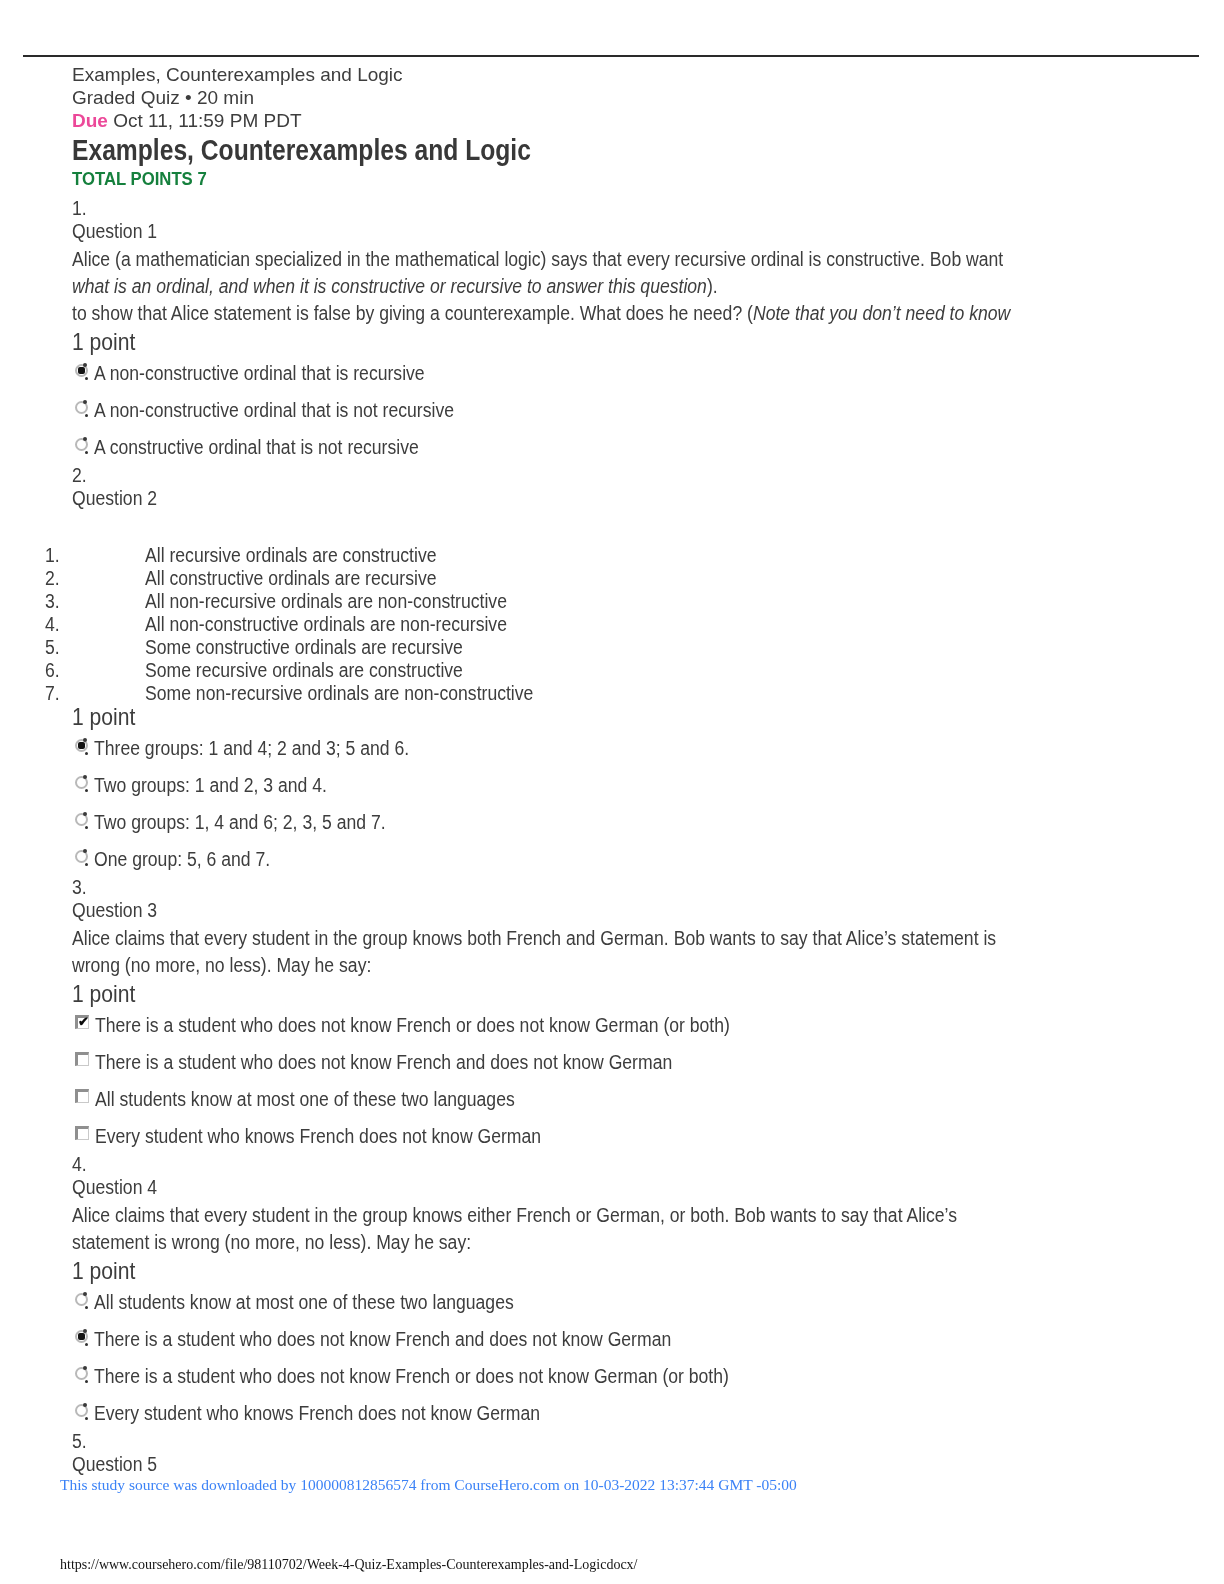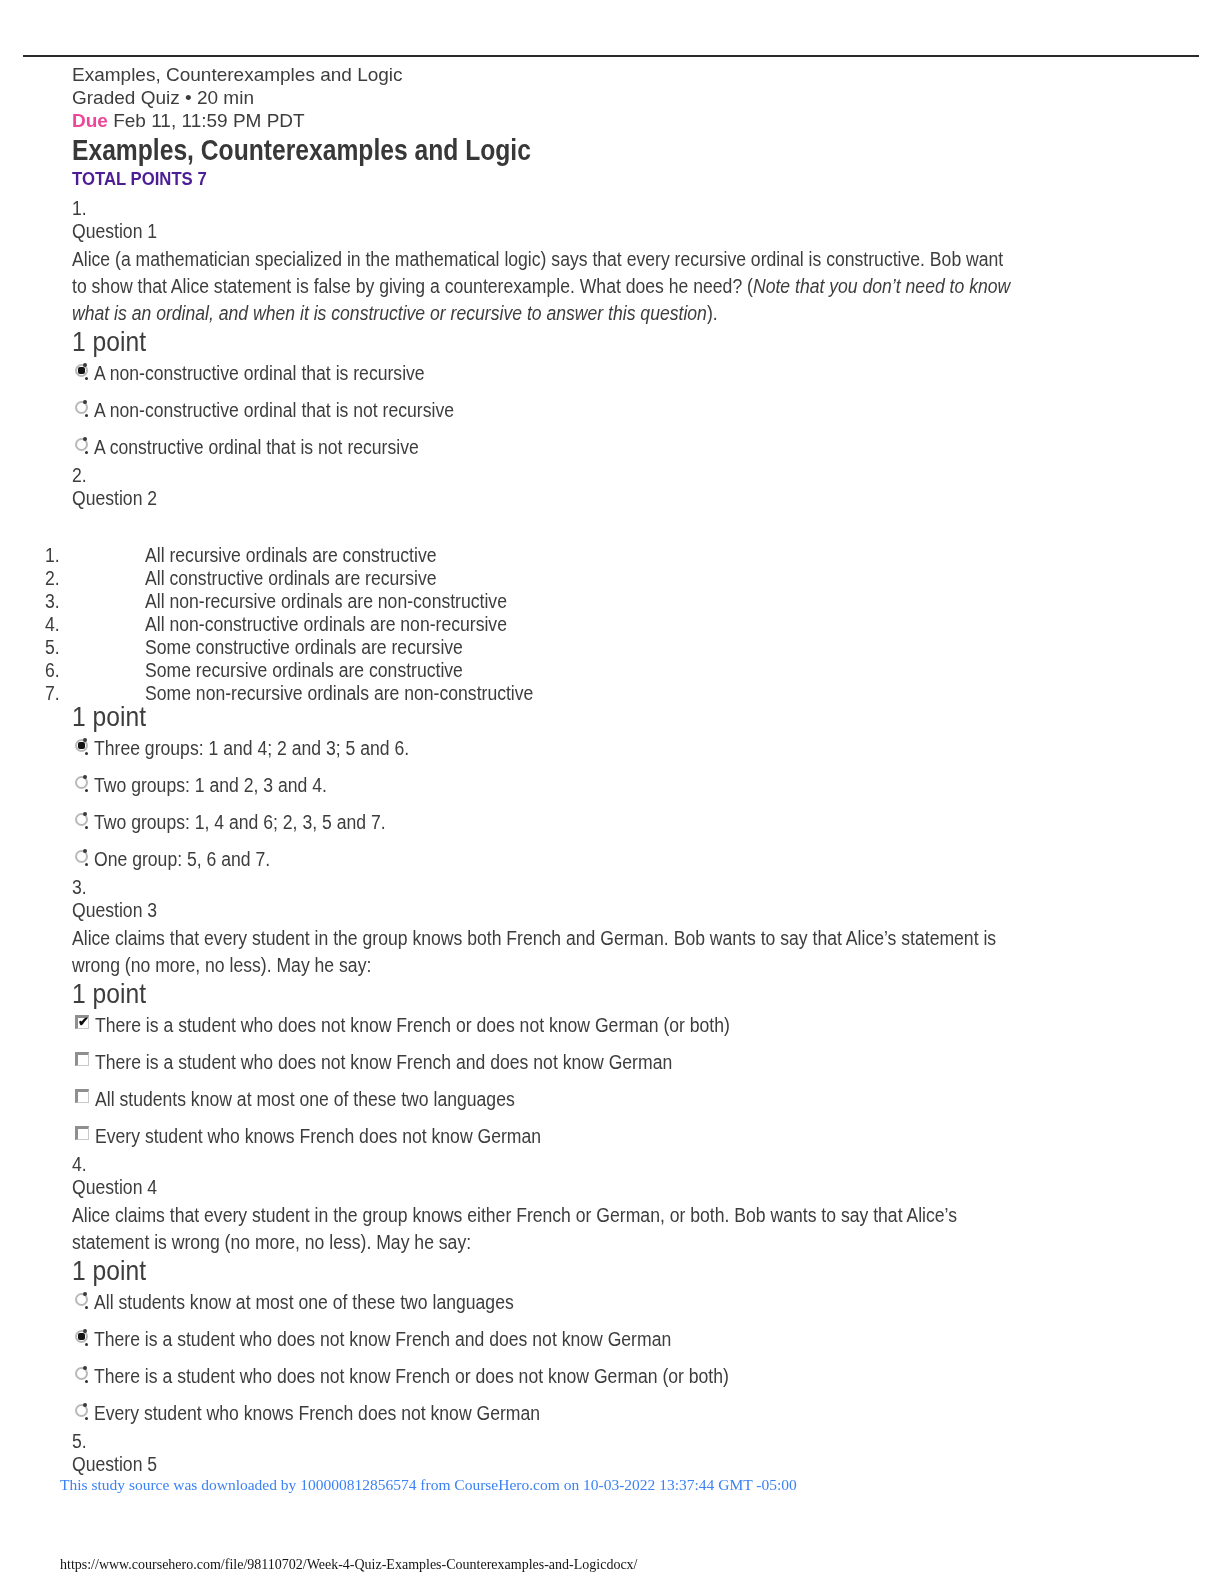--- a/index.html
+++ b/index.html
@@ -16,28 +16,28 @@
 
   
   .hline { font-size:19px; line-height:23px; color:#3d3d3d; }
   .hline b { font-weight:bold; color:#ec4899; }
 
   
   .cond { display:inline-block; transform:scaleX(0.88); transform-origin:0 50%; white-space:pre; }
   .cond-h { display:inline-block; transform:scaleX(0.85); transform-origin:0 50%; white-space:pre; }
 
   h1.doc-title { font-size:29px; line-height:33px; font-weight:bold; color:#383838; margin-top:2px; }
-  .total { font-size:19px; line-height:23px; font-weight:bold; color:#4c1d95; }
+  .total { font-size:19px; line-height:23px; font-weight:bold; color:#15803d; }
 
   .qnum, .qlabel { font-size:20px; line-height:23px; }
   .qnum { margin-top:7px; }
   .qbody { margin-top:3px; }
   .qbody .bl { font-size:20px; line-height:27px; }
   .it { font-style:italic; }
-  .points { font-size:28px; line-height:23px; margin-top:3px; }
+  .points { font-size:24px; line-height:23px; margin-top:3px; }
 
   .opt { display:flex; align-items:flex-start; margin-top:17px; }
   .opt.first { margin-top:10px; }
   .opt .optlabel { font-size:20px; line-height:20px; margin-left:6px; }
 
   
   .rb {
     position:relative; width:13px; height:13px; margin-left:3px; margin-top:1px;
     border:2px solid #b9b9b9; border-radius:50%; background:#fff; flex:none;
   }
@@ -82,32 +82,32 @@
 </style>
 </head>
 <body>
 
 <div class="topline"></div>
 
 <div class="content">
 
   <div class="hline"><span>Examples, Counterexamples and Logic</span></div>
   <div class="hline"><span>Graded Quiz • 20 min</span></div>
-  <div class="hline"><b>Due</b><span> Feb 11, 11:59 PM PDT</span></div>
+  <div class="hline"><b>Due</b><span> Oct 11, 11:59 PM PDT</span></div>
 
   <h1 class="doc-title"><span class="cond-h">Examples, Counterexamples and Logic</span></h1>
   <div class="total"><span class="cond">TOTAL POINTS 7</span></div>
 
   <div>
     <div class="qnum"><span class="cond">1.</span></div>
     <div class="qlabel"><span class="cond">Question 1</span></div>
     <div class="qbody">
       <div class="bl"><span class="cond"><span>Alice (a mathematician specialized in the mathematical logic) says that every recursive ordinal is constructive. Bob want</span></span></div>
+      <div class="bl"><span class="cond"><span class="it">what is an ordinal, and when it is constructive or recursive to answer this question</span><span>).</span></span></div>
       <div class="bl"><span class="cond"><span>to show that Alice statement is false by giving a counterexample. What does he need? (</span><span class="it">Note that you don’t need to know</span></span></div>
-      <div class="bl"><span class="cond"><span class="it">what is an ordinal, and when it is constructive or recursive to answer this question</span><span>).</span></span></div>
     </div>
     <div class="points"><span class="cond">1 point</span></div>
 
     <div class="opt first">
       <span class="rb on">
           <span class="dot"></span>
         </span>
       <span class="optlabel"><span class="cond">A non-constructive ordinal that is recursive</span></span>
     </div>
     <div class="opt">

